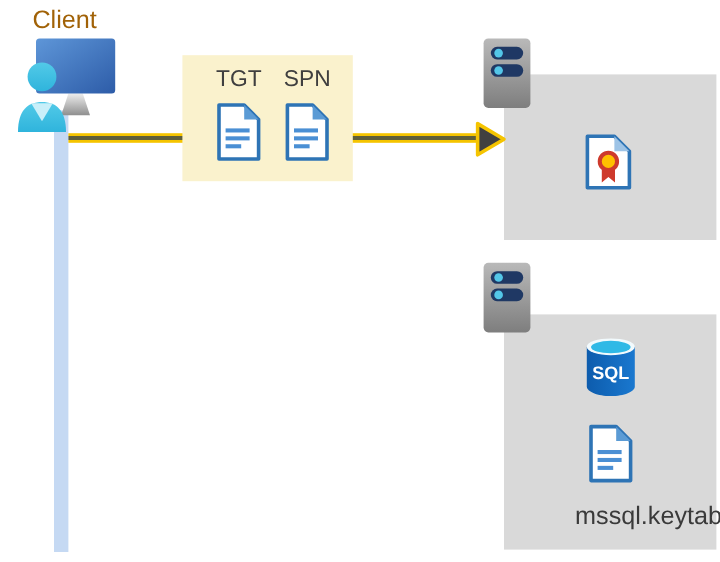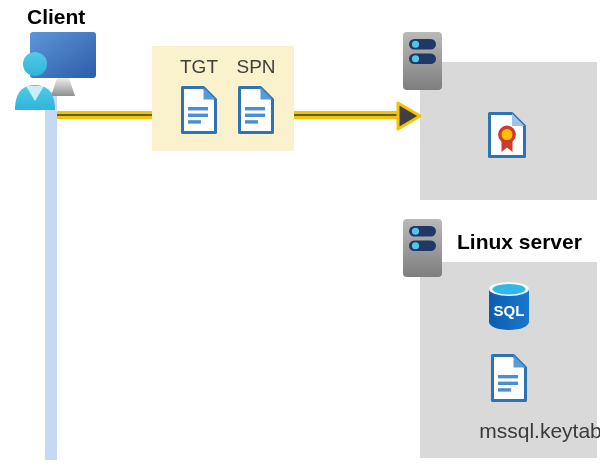--- a/index.html
+++ b/index.html
@@ -1,21 +1,21 @@
 <!DOCTYPE html>
 <html><head>
 <meta charset="utf-8">
 <style>
   html,body{margin:0;padding:0;background:#ffffff;}
   #canvas{
     position:relative;width:600px;height:468px;background:#ffffff;
     font-family:"Liberation Sans",sans-serif;overflow:hidden;
   }
   .abs{position:absolute;}
-  .node-label{font-weight:700;color:#000000;font-size:21px;line-height:25px;}
+  .node-label{font-weight:400;color:#a16207;font-size:21px;line-height:25px;}
   .token-label{font-size:19px;color:#3f3f3f;text-align:center;}
   .file-label{font-size:21px;color:#3a3a3a;text-align:center;}
 
   #client-label{left:27px;top:4px;}
   #client-icon{left:8px;top:30px;z-index:3;}
   #client-line{left:45px;top:92px;width:12px;height:368px;background:#c5d9f3;z-index:1;}
 
   #arrow-line{
     left:57px;top:111px;width:341px;height:8px;z-index:1;
     background:linear-gradient(#f5c400 0 34%,#5e5e3a 34% 66%,#f5c400 66% 100%);
@@ -134,21 +134,20 @@
           <stop offset="1" stop-color="#7e7e7e"></stop>
       </linearGradient>
     </defs>
     <rect x="1" y="1" width="39" height="58" rx="4" fill="url(#srv-g2)"></rect>
     <rect x="7" y="8" width="27" height="10.5" rx="5.25" fill="#1f3864"></rect>
     <circle cx="13.5" cy="13.25" r="3.6" fill="#53c6e8"></circle>
     <rect x="7" y="22.5" width="27" height="10.5" rx="5.25" fill="#1f3864"></rect>
     <circle cx="13.5" cy="27.75" r="3.6" fill="#53c6e8"></circle>
   </svg>
 
-  <div id="linux-label" class="abs node-label">Linux server</div>
 
   <svg id="sql-icon" class="abs" width="44" height="50" viewBox="0 0 44 50">
     <defs>
       <linearGradient id="sql-g" x1="0" y1="0" x2="1" y2="0">
         <stop offset="0" stop-color="#0d5cad"></stop>
           <stop offset="1" stop-color="#1a78cf"></stop>
       </linearGradient>
     </defs>
     <path d="M2 8 L2 41 C2 45.4 11 49 22 49 C33 49 42 45.4 42 41 L42 8 Z" fill="url(#sql-g)"></path>
     <ellipse cx="22" cy="8" rx="20" ry="7" fill="#f2fafd"></ellipse>

